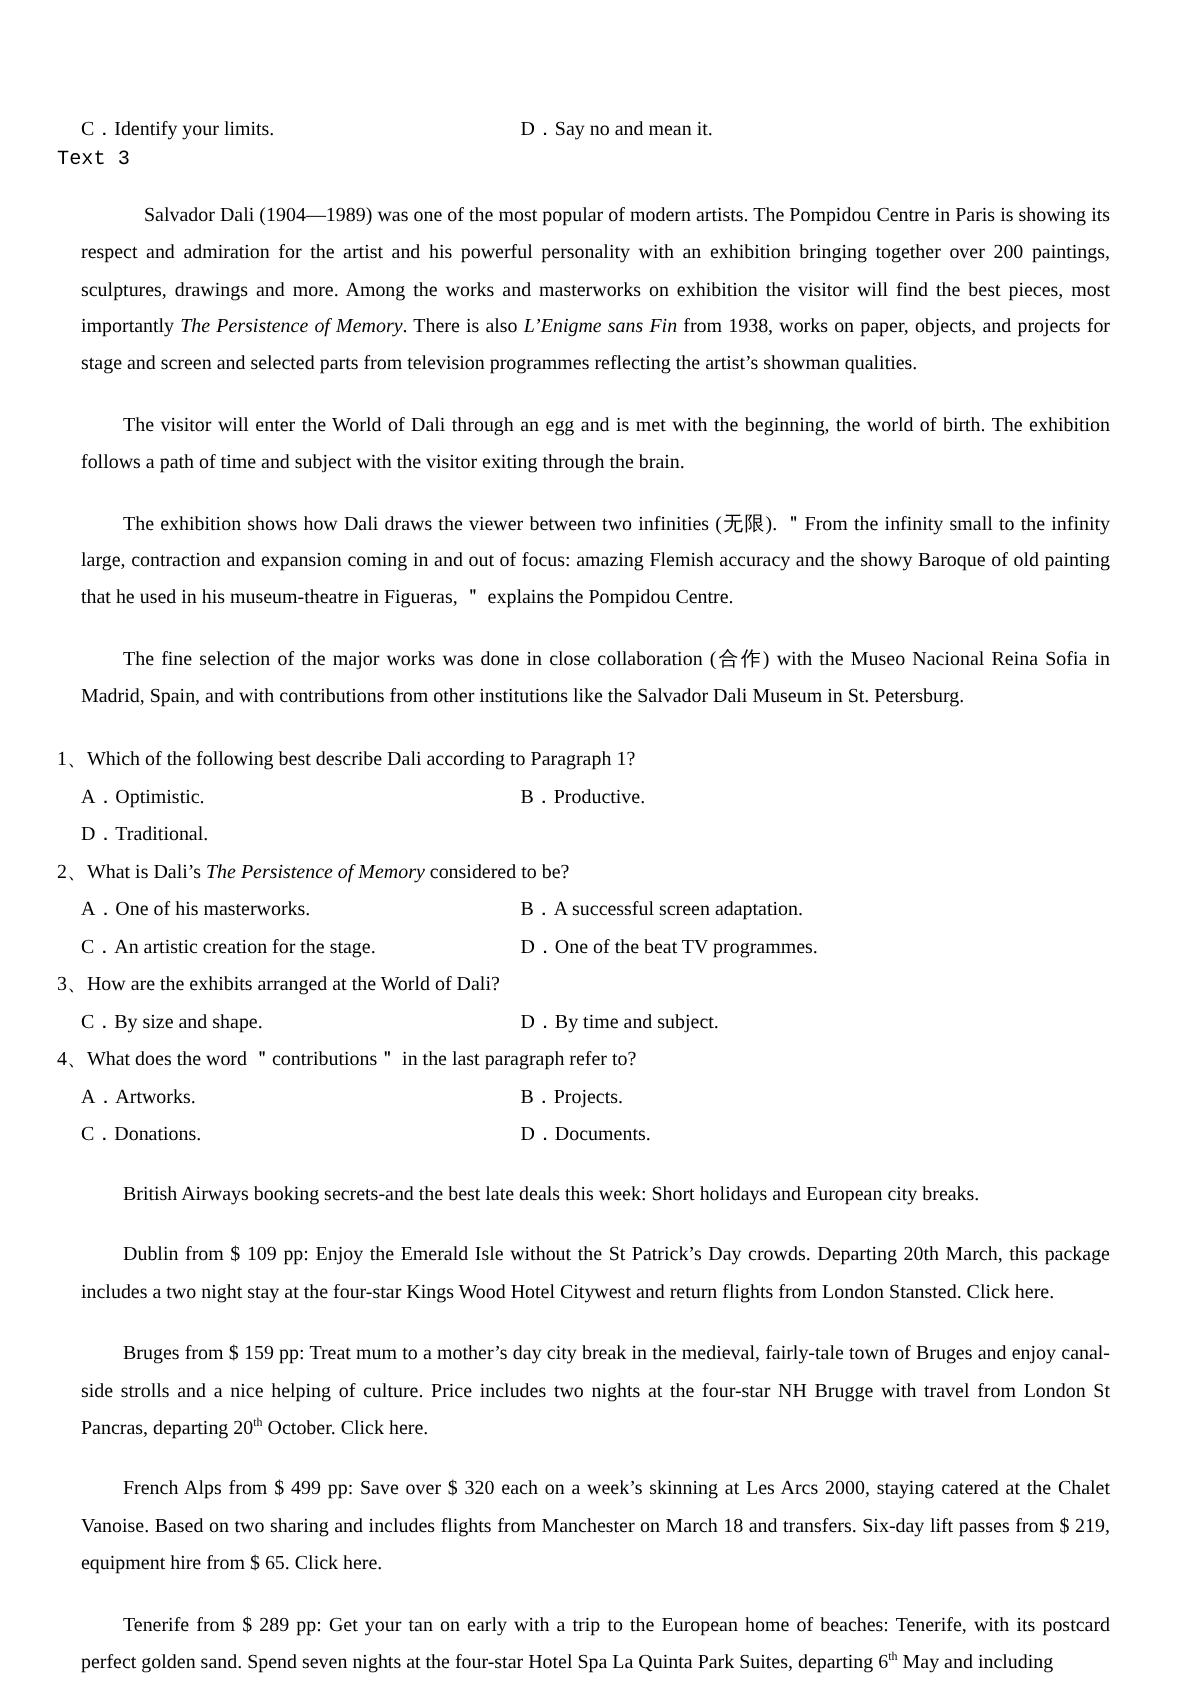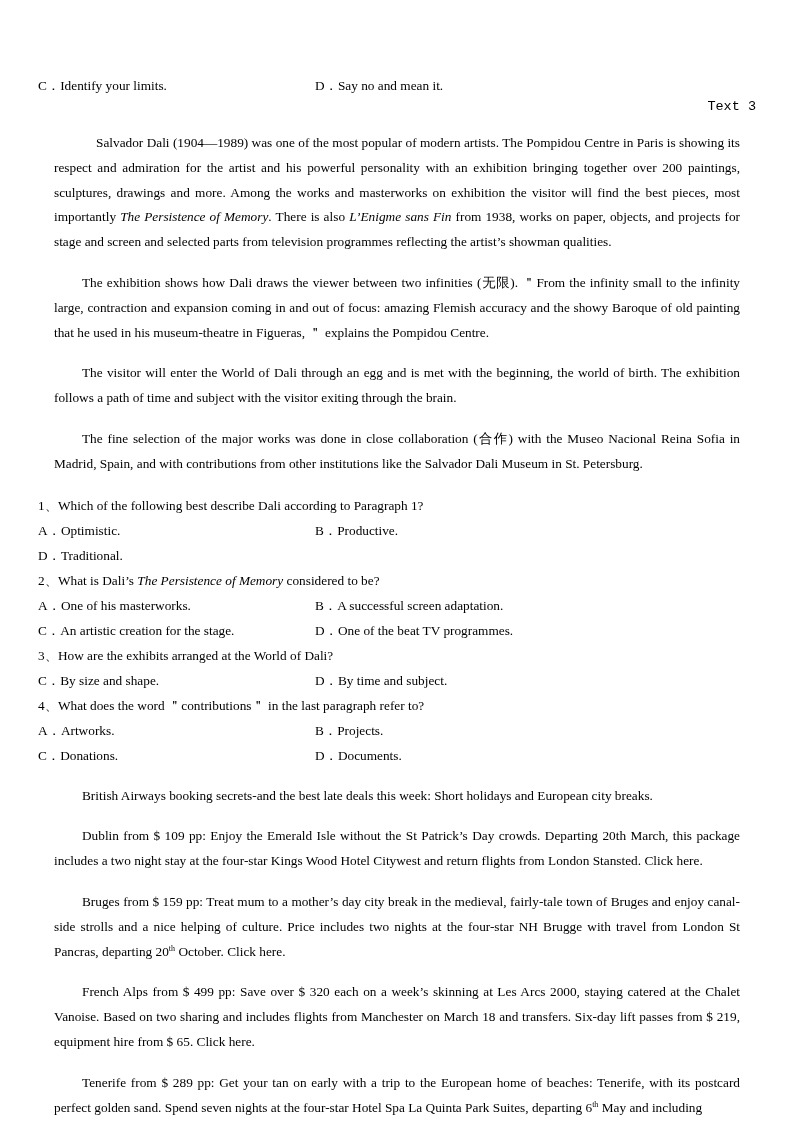--- a/index.html
+++ b/index.html
@@ -2,45 +2,45 @@
 <html><head>
 <meta charset="utf-8">
 <style>
   html, body { margin: 0; padding: 0; background: #ffffff; }
   body { width: 794px; height: 1123px; position: relative; overflow: hidden;
          font-family: "Liberation Serif", serif; font-size: 13.3px; color: #000; }
   .page { position: absolute; left: 38px; top: 74px; width: 718px; }
   .para { line-height: 24.8px; text-align: justify; text-align-last: left; margin: 16px; }
   .indent { text-indent: 28px; }
   .opts { display: flex; height: 25px; line-height: 25px; }
-  .opt { white-space: nowrap; }
+  .opt { white-space: nowrap; margin-left: 16px; }
   .opt.left { width: 277px; }
-  .heading { text-align: right; font-family: "Liberation Mono", monospace; font-size: 13.5px;
+  .heading { text-align: left; font-family: "Liberation Mono", monospace; font-size: 13.5px;
              height: 17px; line-height: 17px; margin-top: 0px; }
   i { font-style: italic; }
   sup { font-size: 8px; vertical-align: super; line-height: 0; }
   .q { height: 25px; line-height: 25px; white-space: nowrap; }
 </style>
 </head>
 <body>
 
 <div class="page">
 
   <div class="opts" style="margin-top:-1px;">
     <span class="opt left">C．Identify your limits.</span>
     <span class="opt">D．Say no and mean it.</span>
   </div>
 
   <div class="heading">Text 3</div>
 
   <p class="para indent" style="text-indent:42px;">
     <span>Salvador Dali (1904—1989) was one of the most popular of modern artists. The Pompidou Centre in Paris is showing its respect and admiration for the artist and his powerful personality with an exhibition bringing together over 200 paintings, sculptures, drawings and more. Among the works and masterworks on exhibition the visitor will find the best pieces, most importantly </span><i>The Persistence of Memory</i><span>. There is also </span><i>L’Enigme sans Fin</i><span> from 1938, works on paper, objects, and projects for stage and screen and selected parts from television programmes reflecting the artist’s showman qualities.</span>
   </p>
+  <p class="para indent">The visitor will enter the World of Dali through an egg and is met with the beginning, the world of birth. The exhibition follows a path of time and subject with the visitor exiting through the brain.</p>
   <p class="para indent">The exhibition shows how Dali draws the viewer between two infinities (无限). ＂From the infinity small to the infinity large, contraction and expansion coming in and out of focus: amazing Flemish accuracy and the showy Baroque of old painting that he used in his museum-theatre in Figueras, ＂ explains the Pompidou Centre.</p>
-  <p class="para indent">The visitor will enter the World of Dali through an egg and is met with the beginning, the world of birth. The exhibition follows a path of time and subject with the visitor exiting through the brain.</p>
   <p class="para indent">The fine selection of the major works was done in close collaboration (合作) with the Museo Nacional Reina Sofia in Madrid, Spain, and with contributions from other institutions like the Salvador Dali Museum in St. Petersburg.</p>
 
   <div>
     <div class="q">1、Which of the following best describe Dali according to Paragraph 1?</div>
     <div class="opts">
         <span class="opt left">A．Optimistic.</span>
         <span class="opt">B．Productive.</span>
       </div>
     <div class="opts">
         <span class="opt">D．Traditional.</span>

